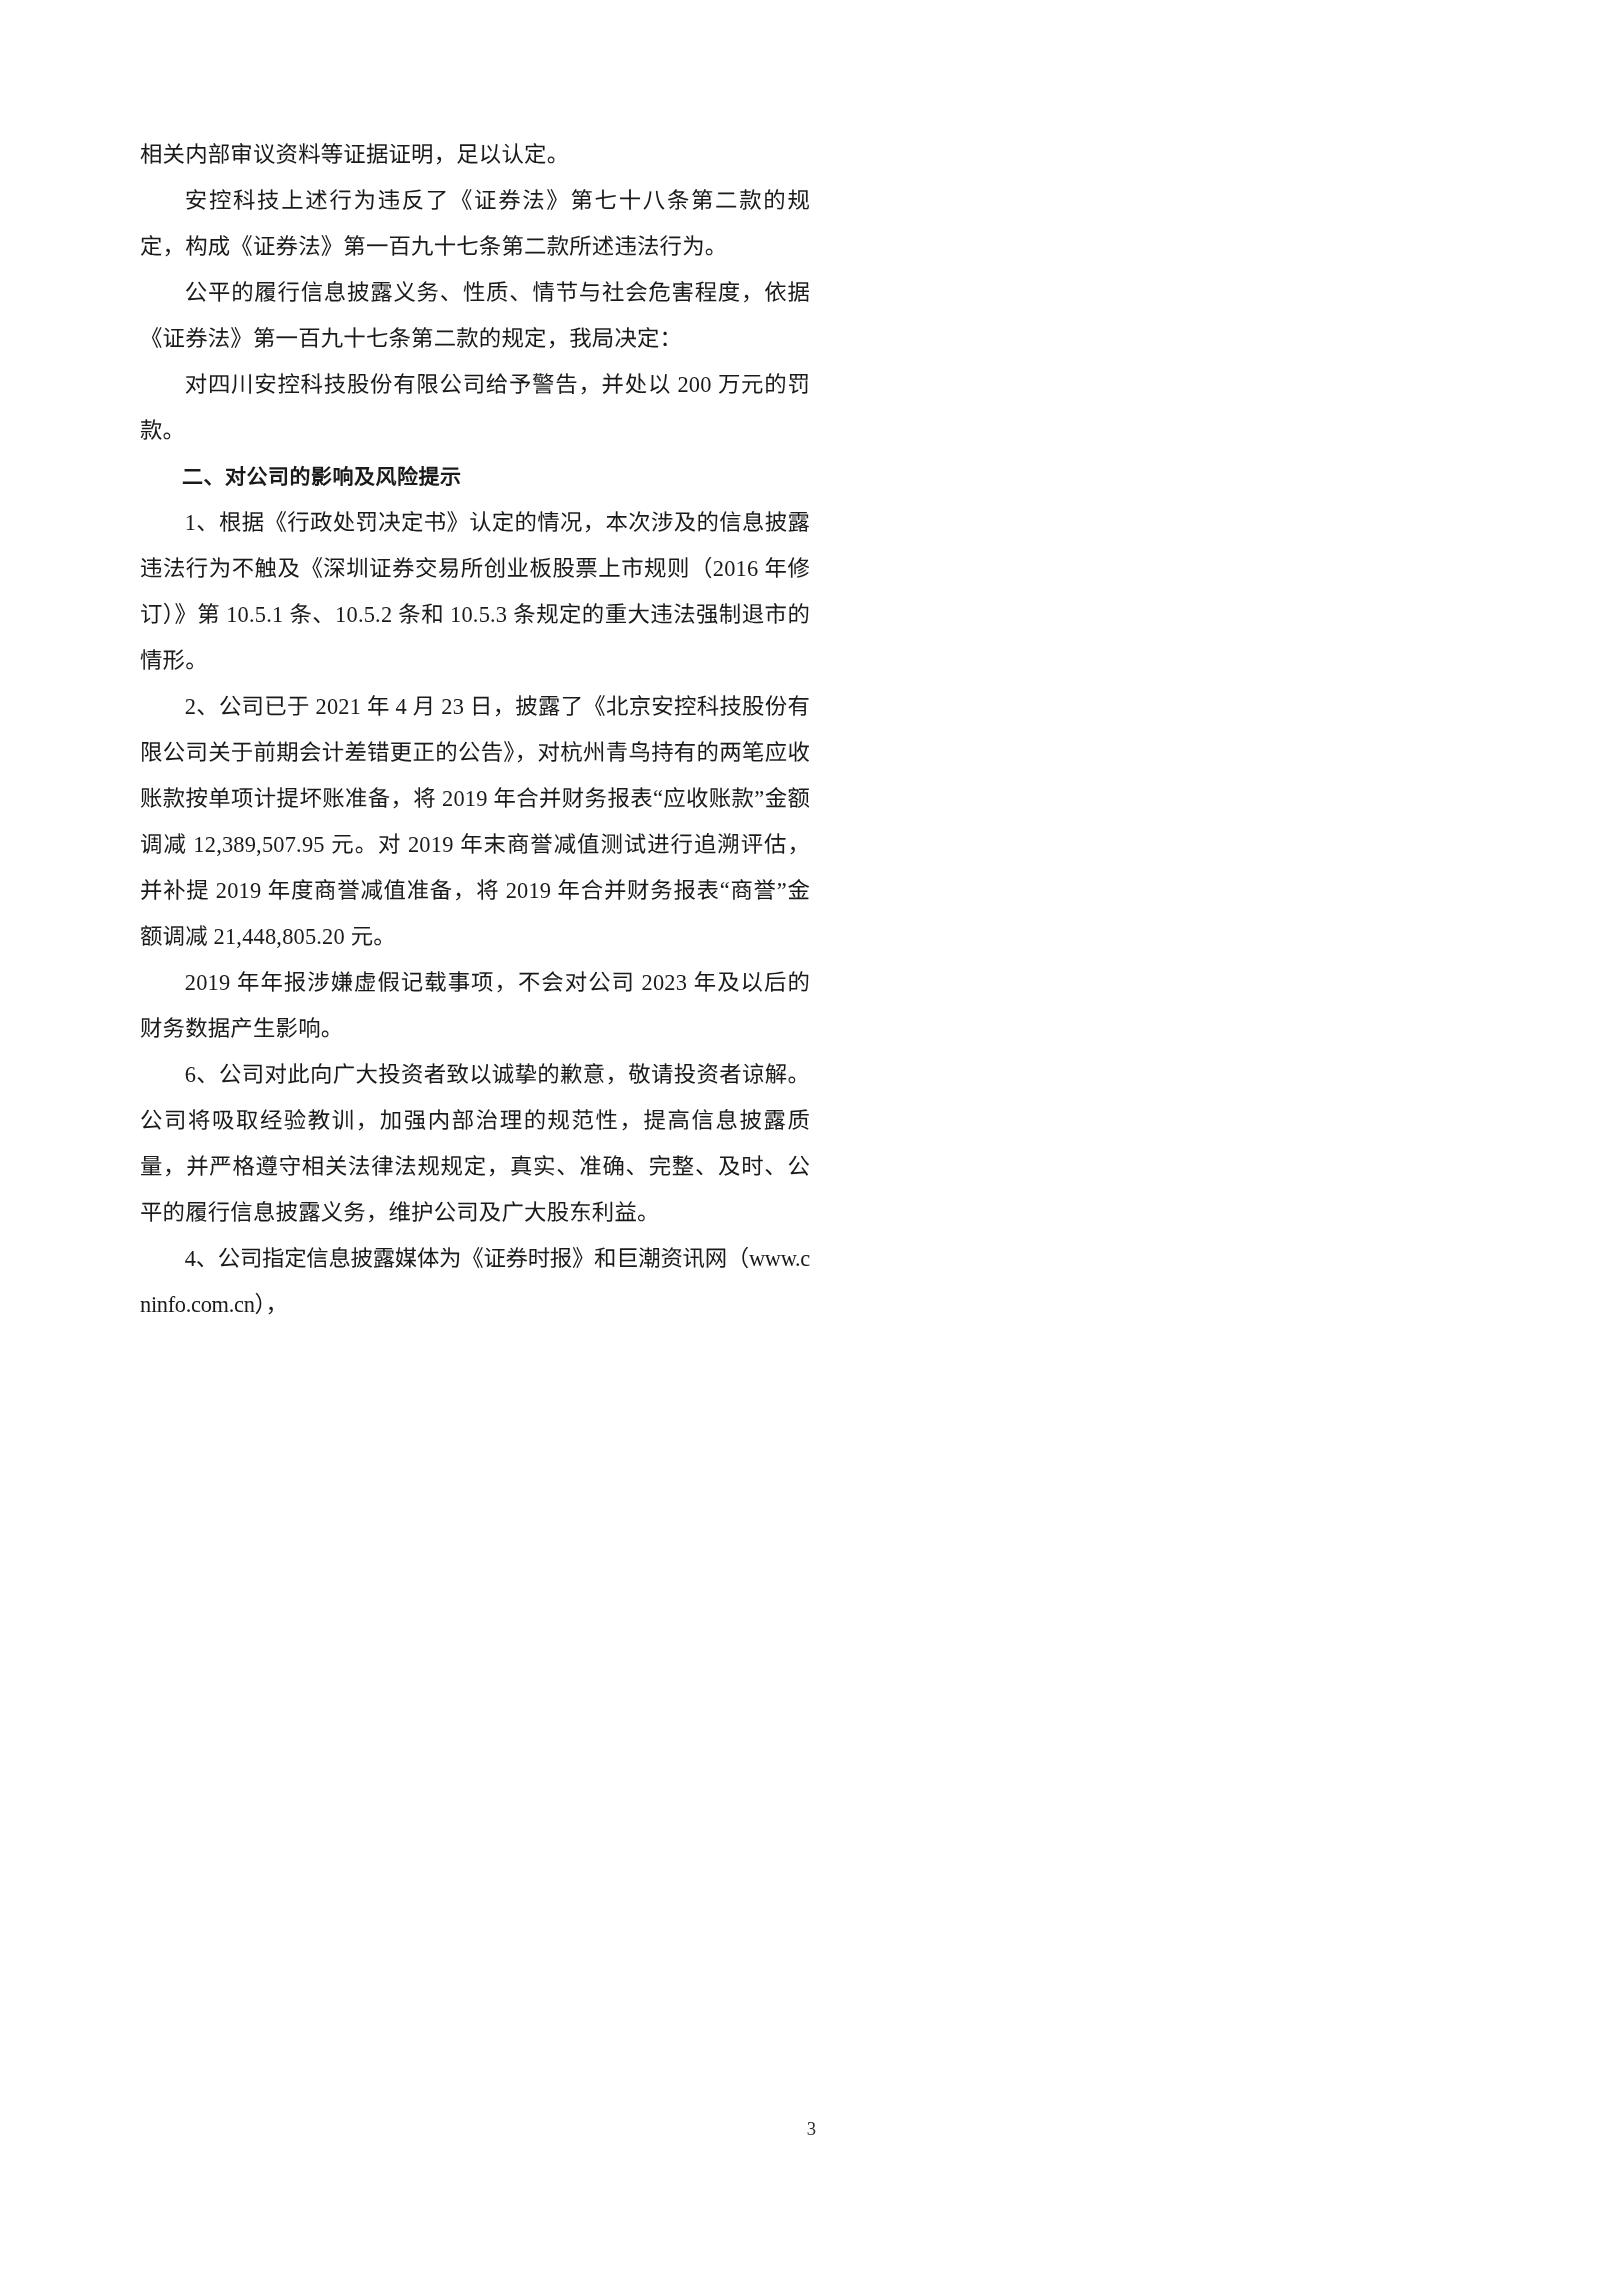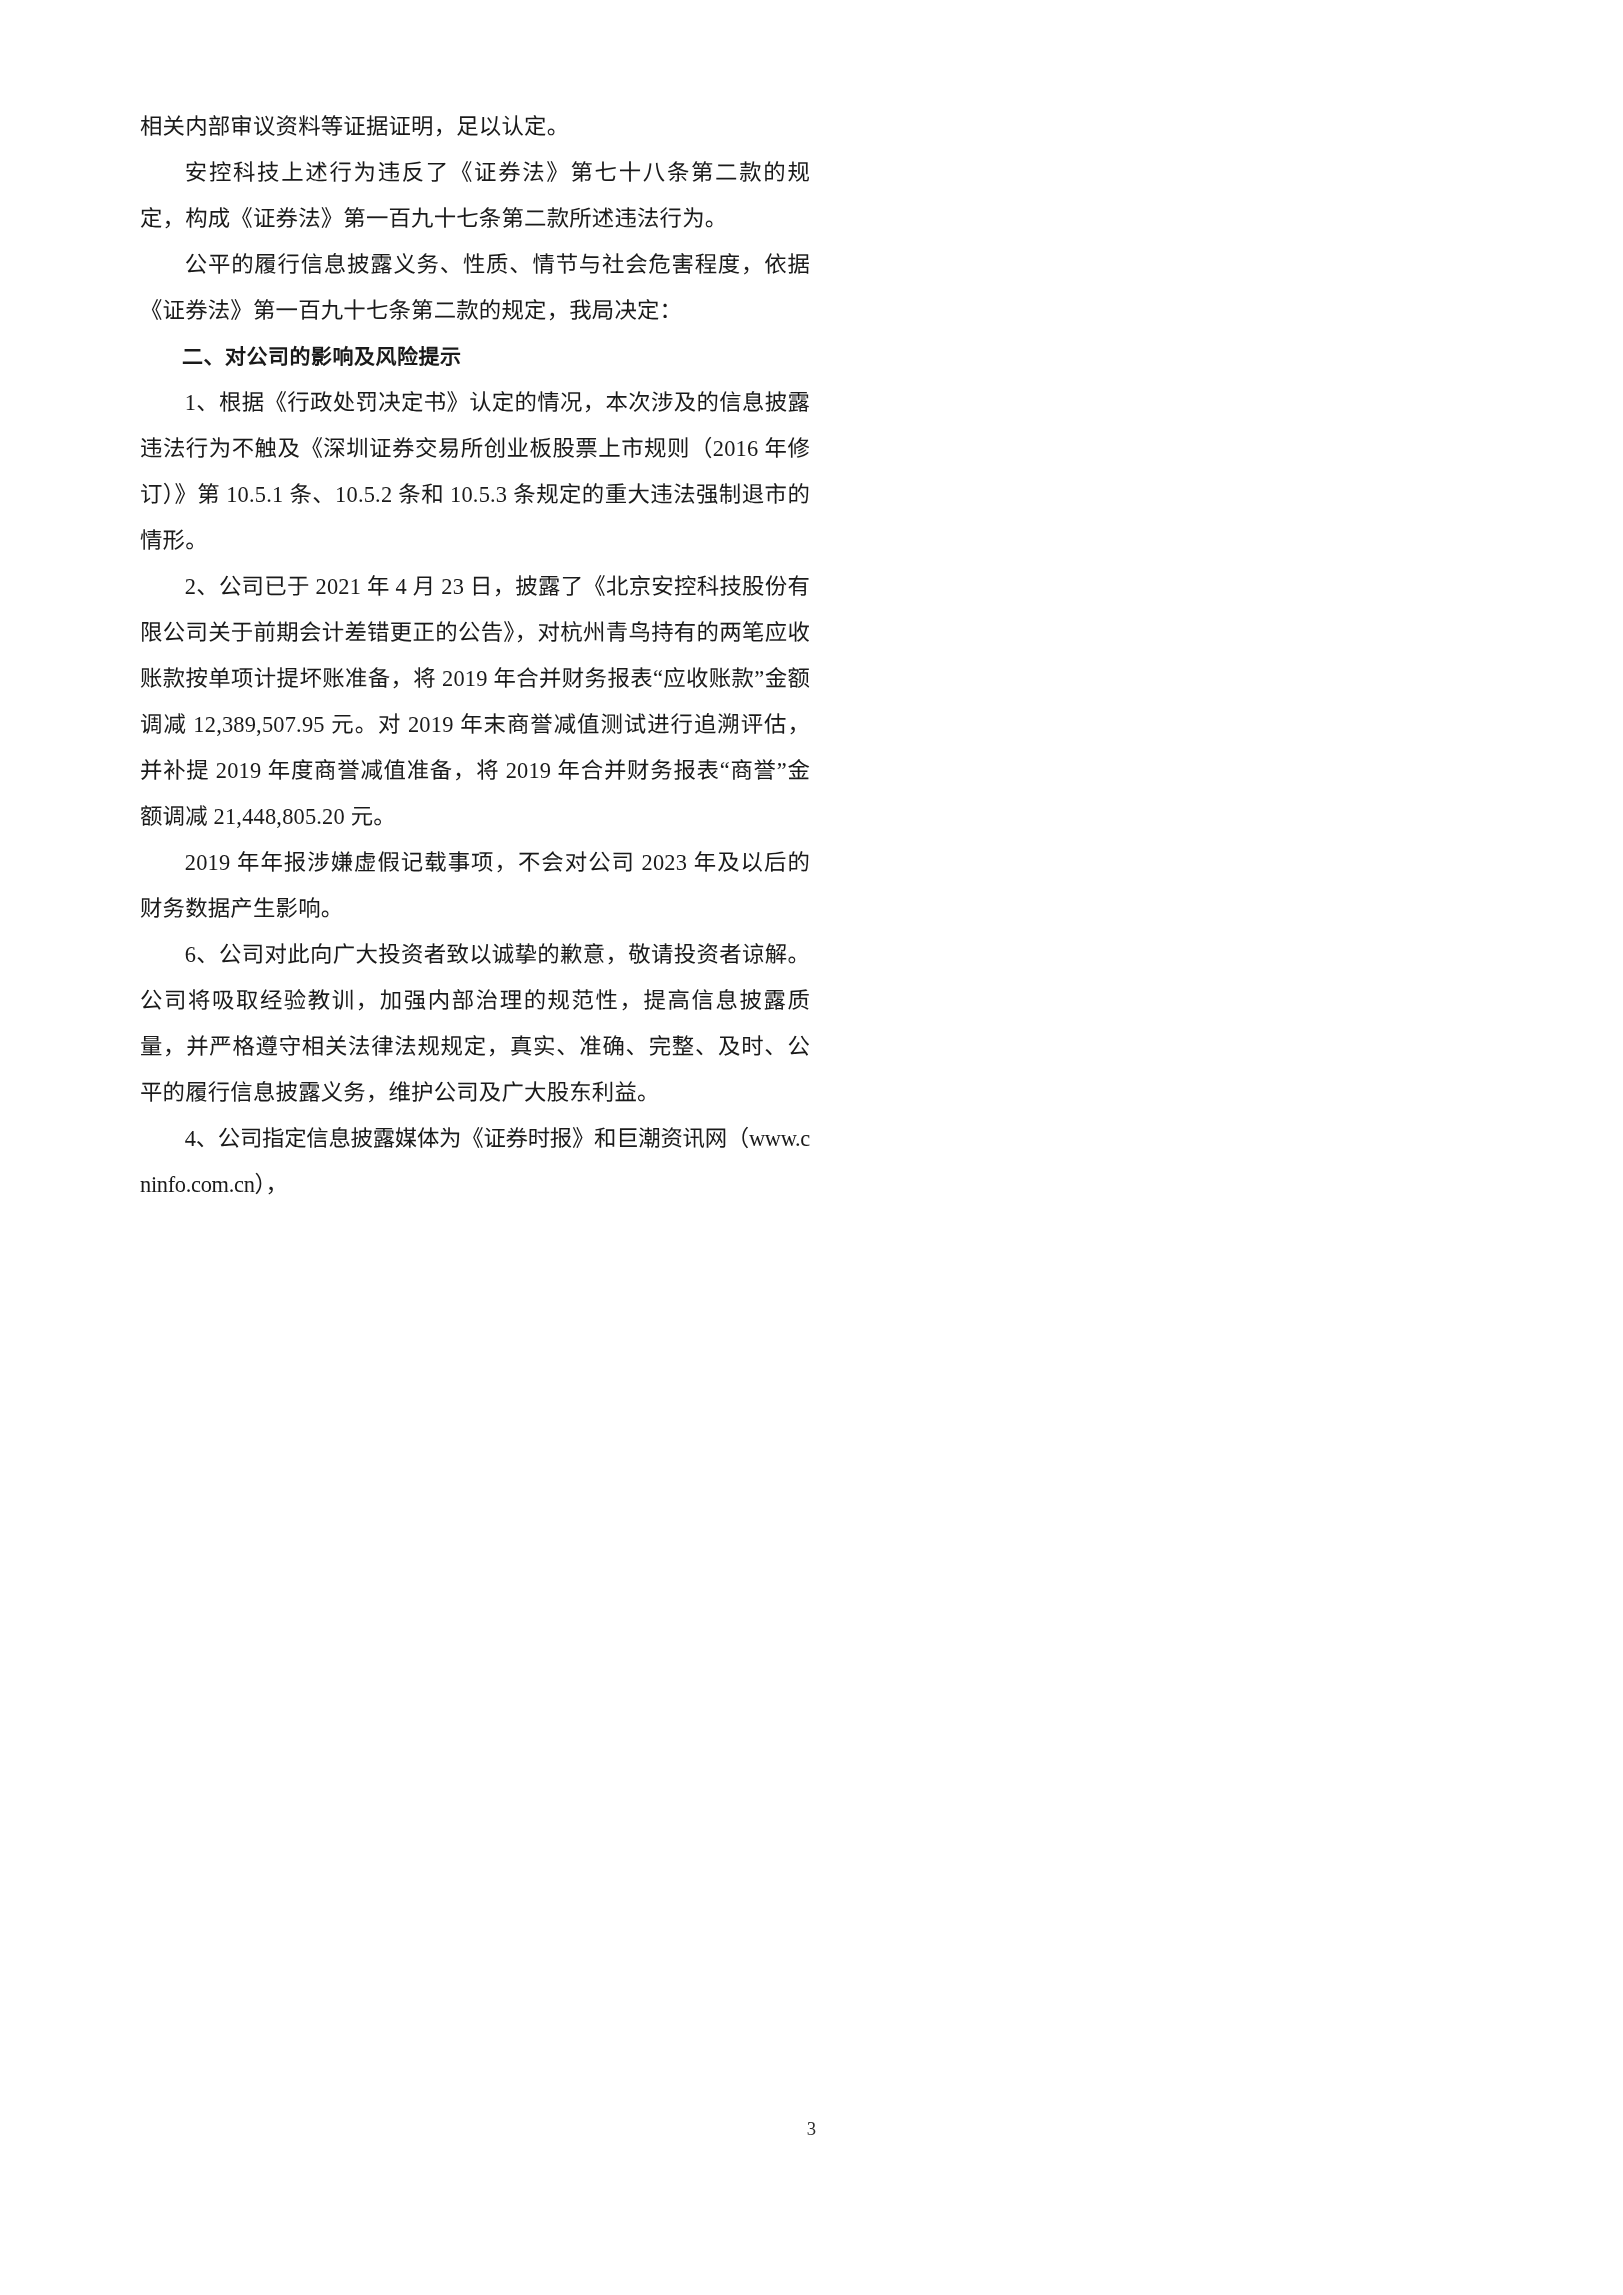--- a/index.html
+++ b/index.html
@@ -14,21 +14,21 @@
     margin: 0 auto;
     background: #ffffff;
     box-sizing: border-box;
     font-family: "Liberation Serif", "DejaVu Serif", serif;
     color: #000000;
     overflow: hidden;
   }
   .content {
     position: absolute;
     left: 140px;
-    top: 104px;
+    top: 132px;
     width: 670px;
     box-sizing: border-box;
   }
   .para {
     font-size: 22.4px;
     line-height: 46px;
     text-align: justify;
     text-justify: inter-ideograph;
     letter-spacing: 0.2px;
     margin: 0 0 0 0;
@@ -68,20 +68,21 @@
 <div class="page">
 
   <div class="content">
 
     <p class="para no-indent">相关内部审议资料等证据证明，足以认定。</p>
 
     <p class="para indent">安控科技上述行为违反了《证券法》第七十八条第二款的规定，构成《证券法》第一百九十七条第二款所述违法行为。</p>
 
     <p class="para indent">公平的履行信息披露义务、性质、情节与社会危害程度，依据《证券法》第一百九十七条第二款的规定，我局决定：</p>
 
+    <p class="para indent">对四川安控科技股份有限公司给予警告，并处以 200 万元的罚款。</p>
 
 
     <p class="para heading">二、对公司的影响及风险提示</p>
 
     <p class="para indent">1、根据《行政处罚决定书》认定的情况，本次涉及的信息披露违法行为不触及《深圳证券交易所创业板股票上市规则（2016 年修订）》第 10.5.1 条、10.5.2 条和 10.5.3 条规定的重大违法强制退市的情形。</p>
 
     <p class="para indent">2、公司已于 2021 年 4 月 23 日，披露了《北京安控科技股份有限公司关于前期会计差错更正的公告》，对杭州青鸟持有的两笔应收账款按单项计提坏账准备，将 2019 年合并财务报表“应收账款”金额调减 12,389,507.95 元。对 2019 年末商誉减值测试进行追溯评估，并补提 2019 年度商誉减值准备，将 2019 年合并财务报表“商誉”金额调减 21,448,805.20 元。</p>
 
     <p class="para indent">2019 年年报涉嫌虚假记载事项，不会对公司 2023 年及以后的财务数据产生影响。</p>
 

